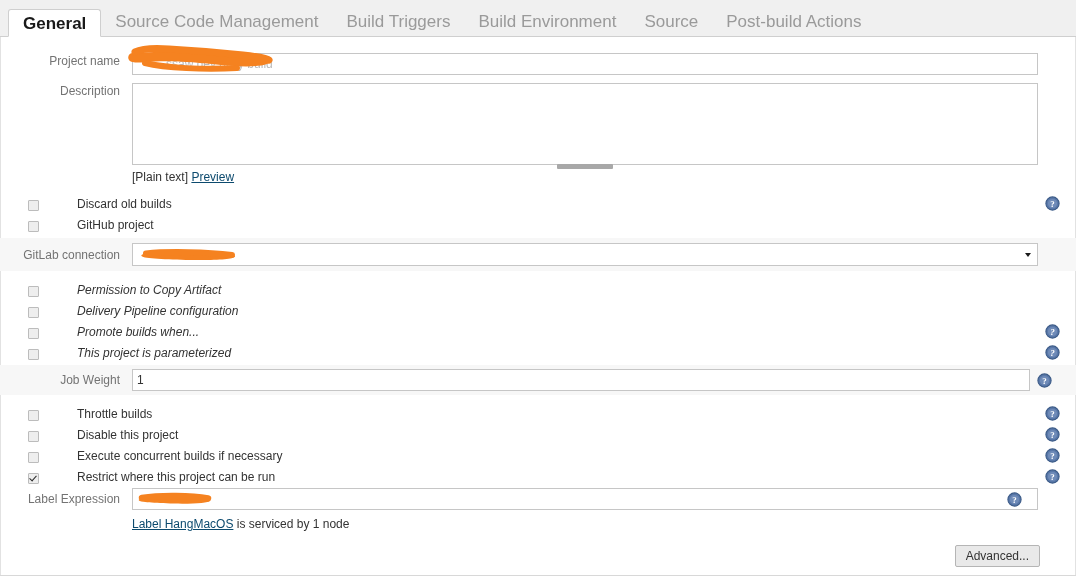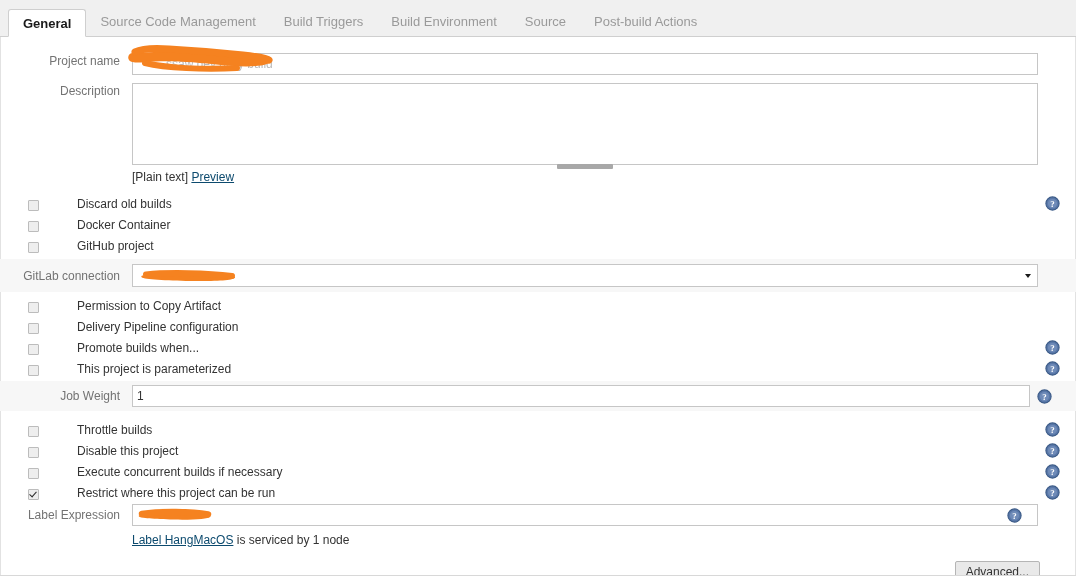--- a/index.html
+++ b/index.html
@@ -24,21 +24,21 @@
     border-bottom: 1px solid #cfcfcf;
     box-sizing: border-box;
     padding-left: 8px;
     display: flex;
     align-items: flex-end;
   }
   .tab {
     height: 28px;
     line-height: 28px;
     padding: 0 14px;
-    font-size: 13px;
+    font-size: 17px;
     color: #9a9a9a;
     box-sizing: border-box;
     white-space: nowrap;
     cursor: pointer;
   }
   .tab.active {
     background: #ffffff;
     color: #1a1a1a;
     font-weight: bold;
     border: 1px solid #cfcfcf;
@@ -321,24 +321,20 @@
     <div class="cb-row">
       <span class="cbox"></span>
       <span class="cb-label">Discard old builds</span>
       <span class="help">
         <svg width="15" height="15" viewBox="0 0 15 15">
           <circle cx="7.5" cy="7.5" r="6.6" fill="#5877a8" stroke="#3b5a87" stroke-width="1.1"></circle>
           <circle cx="7.5" cy="7.5" r="4.6" fill="#6f8bb8"></circle>
           <text x="7.5" y="10.8" font-family="Liberation Serif, serif" font-size="9" font-weight="bold" fill="#ffffff" text-anchor="middle">?</text>
         </svg>
       </span>
-    </div>
-    <div class="cb-row">
-      <span class="cbox"></span>
-      <span class="cb-label">Docker Container</span>
     </div>
     <div class="cb-row">
       <span class="cbox"></span>
       <span class="cb-label">GitHub project</span>
     </div>
   </div>
 
   <div class="row row-shaded" style="margin-top:6px; padding:5px 0 5px 0;">
     <div class="lbl" style="padding-top:4px;">GitLab connection</div>
     <div class="field">
@@ -350,21 +346,21 @@
           <svg width="104" height="19" viewBox="0 0 104 19">
             <path d="M6,9 C20,5 46,4 70,6 C86,7.2 96,9 97,11 C98,13.6 86,15 66,15 C42,15 16,14 7,12.4
                      C2.5,11.6 2,10 6,9 Z" fill="#f58220"></path>
             <path d="M8,8.5 C30,6 70,7 94,10" stroke="#f58220" stroke-width="6" stroke-linecap="round" fill="none"></path>
           </svg>
         </div>
       </div>
     </div>
   </div>
 
-  <div style="">
+  <div style="margin-top:5px;font-style:italic;">
     <div class="cb-row">
       <span class="cbox"></span>
       <span class="cb-label">Permission to Copy Artifact</span>
     </div>
     <div class="cb-row">
       <span class="cbox"></span>
       <span class="cb-label">Delivery Pipeline configuration</span>
     </div>
     <div class="cb-row">
       <span class="cbox"></span>

